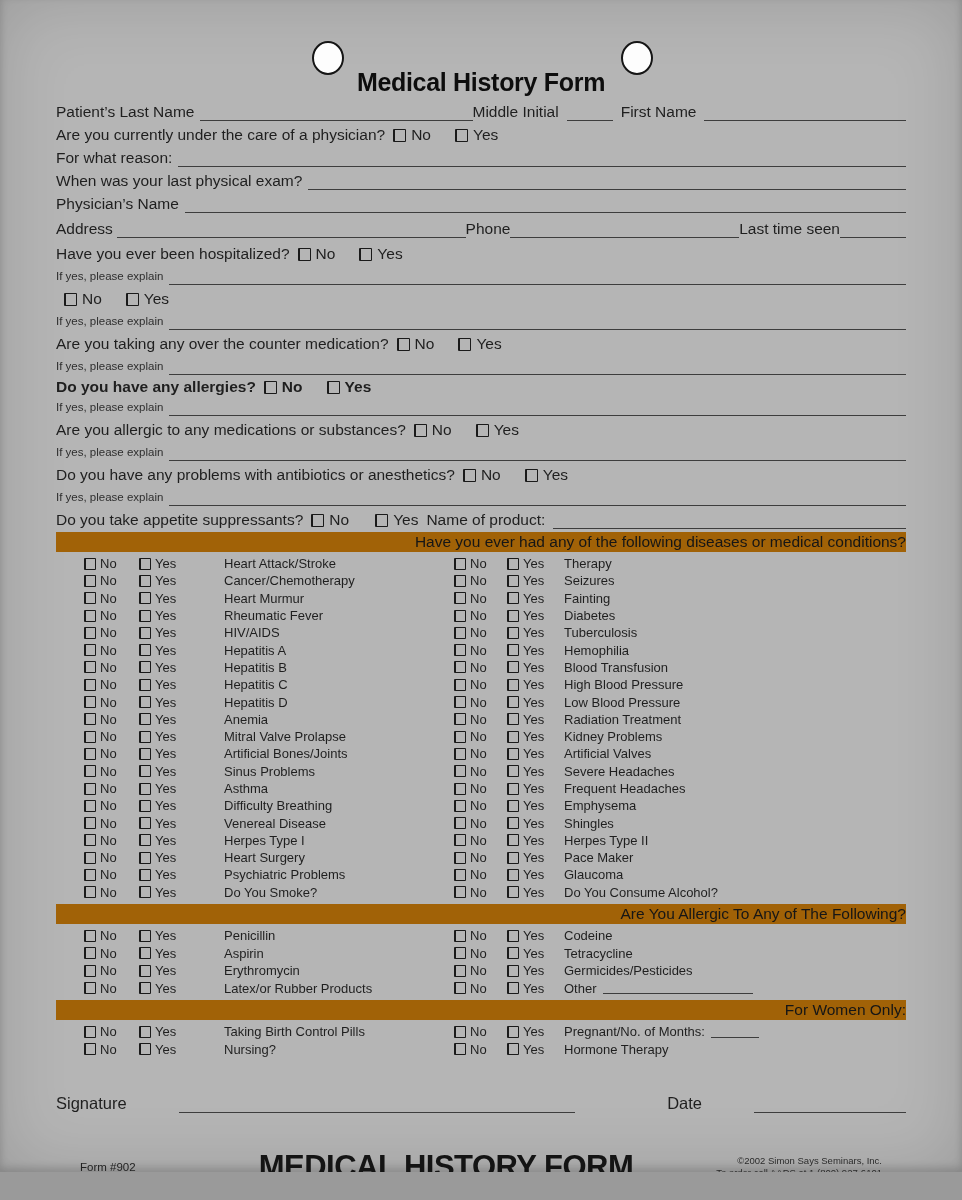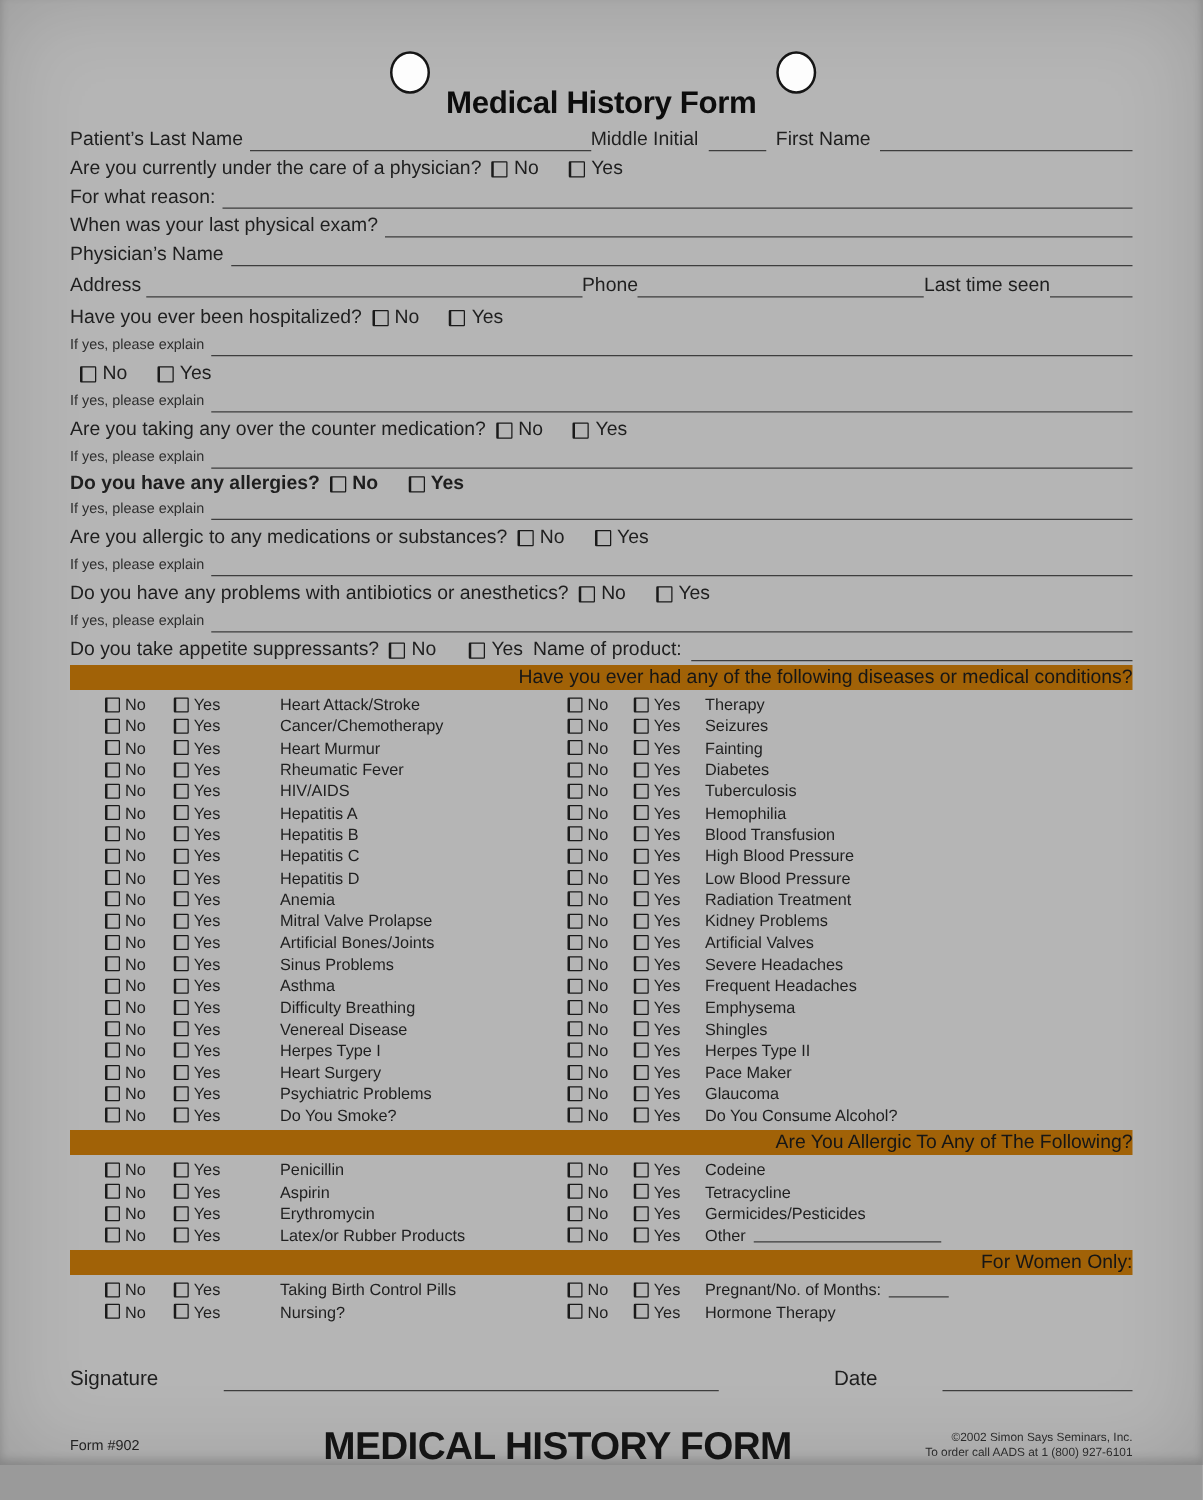--- a/index.html
+++ b/index.html
@@ -104,22 +104,22 @@
     padding:0 0;
     gap:44px;
   }
   .sigline .blank { height:16px; }
 
   
   .footer {
     display:grid;
     grid-template-columns:160px 1fr 230px;
     align-items:center;
-    padding:0 56px;
-    margin-top:26px;
+    padding:0 80px;
+    margin-top:36px;
   }
   .footer-left { font-size:11.5px; color:#222; }
   .footer-title {
     text-align:center;
     font-size:31px; font-weight:bold; color:#141414;
     letter-spacing:-0.5px;
   }
   .footer-right {
     text-align:right;
     font-size:9.5px; line-height:12px; color:#2b2b2b;

